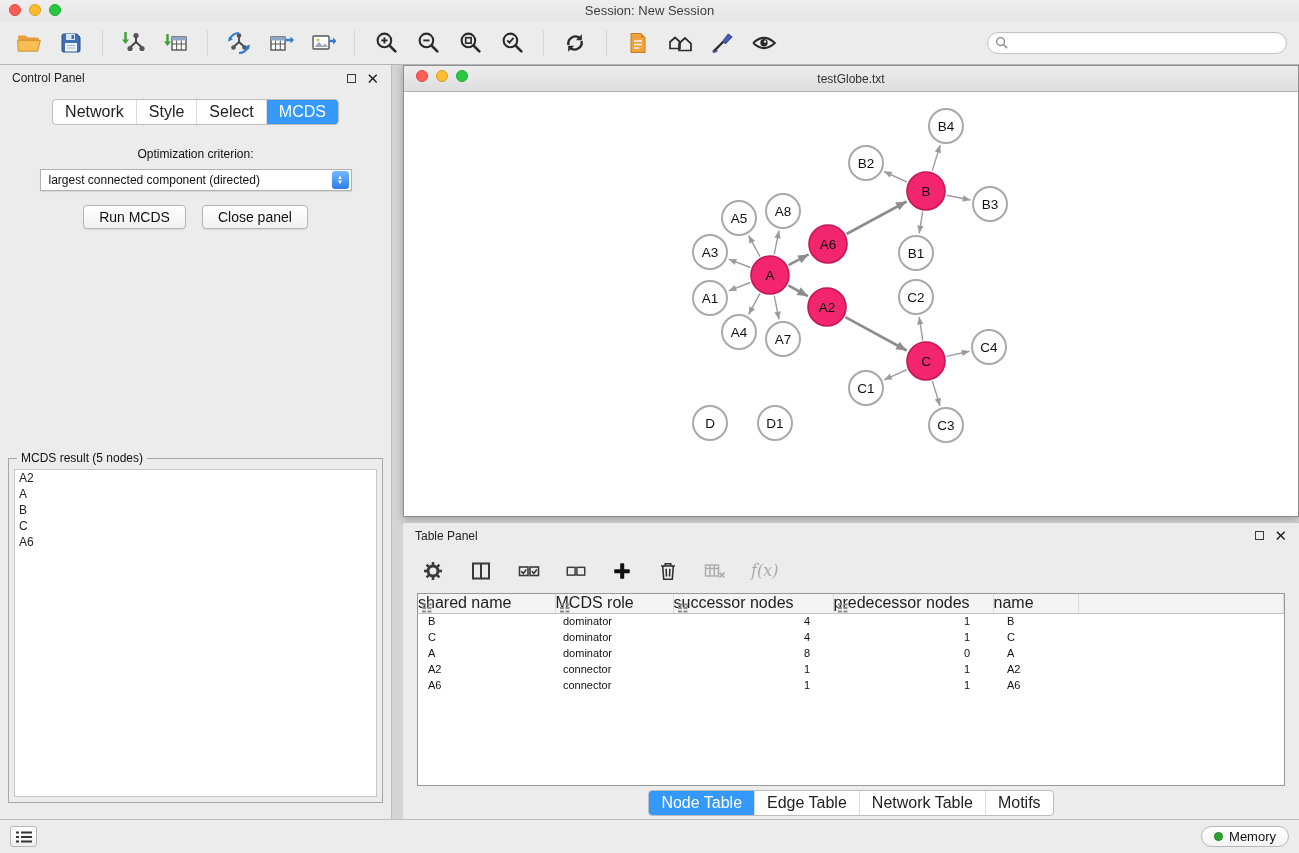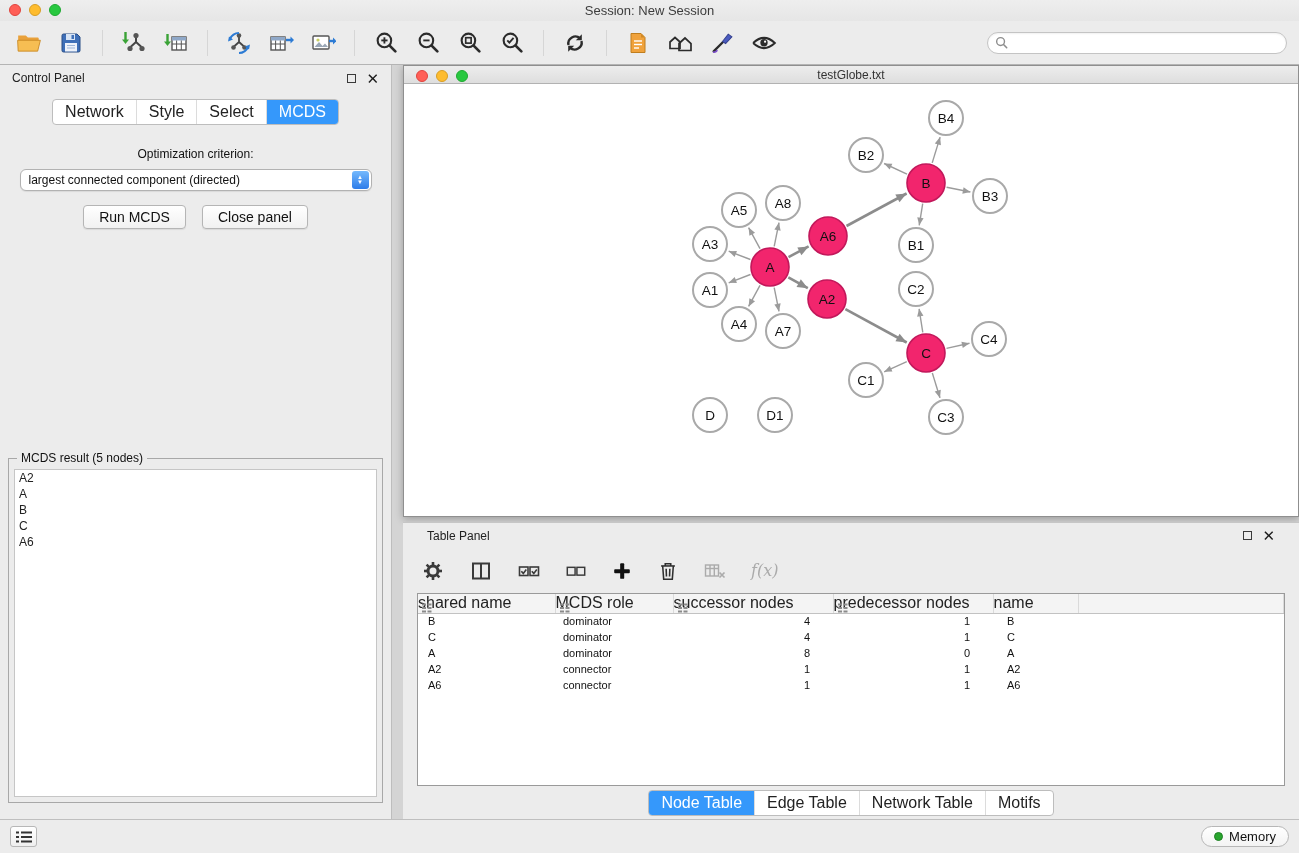--- a/index.html
+++ b/index.html
@@ -33,44 +33,44 @@
 .close-x{font-size:15px;font-weight:bold;color:#1a1a1a;line-height:1}
 
 
 .seg{display:inline-flex;background:#fff;border:1px solid #bdbdbd;border-radius:4px;overflow:hidden}
 .seg-item{padding:3px 12px;font-size:16px;color:#222;border-left:1px solid #dcdcdc;white-space:nowrap}
 .seg-item:first-child{border-left:none}
 .seg-item.active{background:var(--accent,#3598fb);color:#fff}
 .cp-tabs-row{display:flex;justify-content:center;margin:8px 0 2px}
 
 .cp-label{text-align:center;font-size:12px;margin-top:20px;color:#111}
-.combo{display:flex;align-items:center;width:352px;height:22px;margin:8px auto 0;background:#fff;border:1px solid #b2b2b2;border-radius:6px;box-shadow:0 1px 1px rgba(0,0,0,.08)}
+.combo{display:flex;align-items:center;width:312px;height:22px;margin:8px auto 0;background:#fff;border:1px solid #b2b2b2;border-radius:0;box-shadow:0 1px 1px rgba(0,0,0,.08)}
 .combo-text{flex:1;font-size:12px;padding:0 8px;white-space:nowrap;overflow:hidden;color:#111}
 .combo-step{width:17px;height:18px;margin-right:2px;border-radius:3px;background:linear-gradient(#74b9fd,#2d7ce9);display:flex;flex-direction:column;align-items:center;justify-content:center;color:#fff}
 .combo-step span{font-size:6px;line-height:5px}
 .btn-row{display:flex;justify-content:center;gap:16px;margin-top:14px}
 .btn{background:linear-gradient(#ffffff,#f1f1f1);border:1px solid #b5b5b5;border-radius:4px;font-size:14px;padding:3px 15px;color:#111;box-shadow:0 1px 1px rgba(0,0,0,.08)}
 
 .groupbox{position:relative;height:345px;margin:auto 8px 16px;border:1px solid #a8a8a8}
 .groupbox-legend{position:absolute;top:-8px;left:8px;background:#ececec;padding:0 4px;font-size:12px;color:#111}
 .mcds-list{position:absolute;left:5px;right:5px;top:10px;bottom:5px;background:#fff;border:1px solid #c6c6c6;font-size:12px;overflow:auto}
 .mcds-list div{line-height:16px;padding-left:4px}
 
 
 .right-col{flex:1;margin-left:11px;display:flex;flex-direction:column;min-width:0}
 .net-window{height:452px;border:1px solid #8f8f8f;box-shadow:0 2px 8px rgba(0,0,0,.28);display:flex;flex-direction:column;background:#fff}
-.net-titlebar{height:18px;position:relative;display:flex;align-items:center;background:linear-gradient(#ededed,#dedede);border-bottom:1px solid #b2b2b2}
+.net-titlebar{height:26px;position:relative;display:flex;align-items:center;background:linear-gradient(#ededed,#dedede);border-bottom:1px solid #b2b2b2}
 .net-titlebar .tl-group{left:12px}
 .net-titlebar .title{flex:1;text-align:center;font-size:12px;color:#333}
 .net-canvas{flex:1;position:relative;background:#fff;overflow:hidden}
 .net-canvas svg{position:absolute;left:0;top:0}
 
 
 .table-panel{flex:1;margin-top:5px;background:#ececec;display:flex;flex-direction:column;border-top:1px solid #c6c6c6}
-.tp-header{height:25px;display:flex;align-items:center;padding:0 24px;font-size:12px}
+.tp-header{height:25px;display:flex;align-items:center;padding:0 12px;font-size:12px}
 .tp-toolbar{height:45px;display:flex;align-items:center;padding:0 18px;gap:24px}
 .tico{display:flex;align-items:center;justify-content:center}
 .fx-label{font-family:"DejaVu Serif","Liberation Serif",serif;font-style:italic;font-size:16px;color:#aaa}
 .tp-tablewrap{margin:0 14px;background:#fff;border:1px solid #9a9a9a;height:193px;overflow:hidden}
 table.ntable{border-collapse:collapse;width:100%;table-layout:fixed}
 table.ntable th{height:19px;background:#f4f4f4;border-right:1px solid #dadada;border-bottom:1px solid #c2c2c2;font-weight:normal;font-size:16px;color:#222;position:relative;text-align:left;white-space:nowrap}
 table.ntable th .hico{position:absolute;left:4px;top:5px}
 table.ntable td{font-size:11px;height:16px;white-space:nowrap;color:#111}
 td.col0{padding-left:10px}
 td.col1{padding-left:8px}

